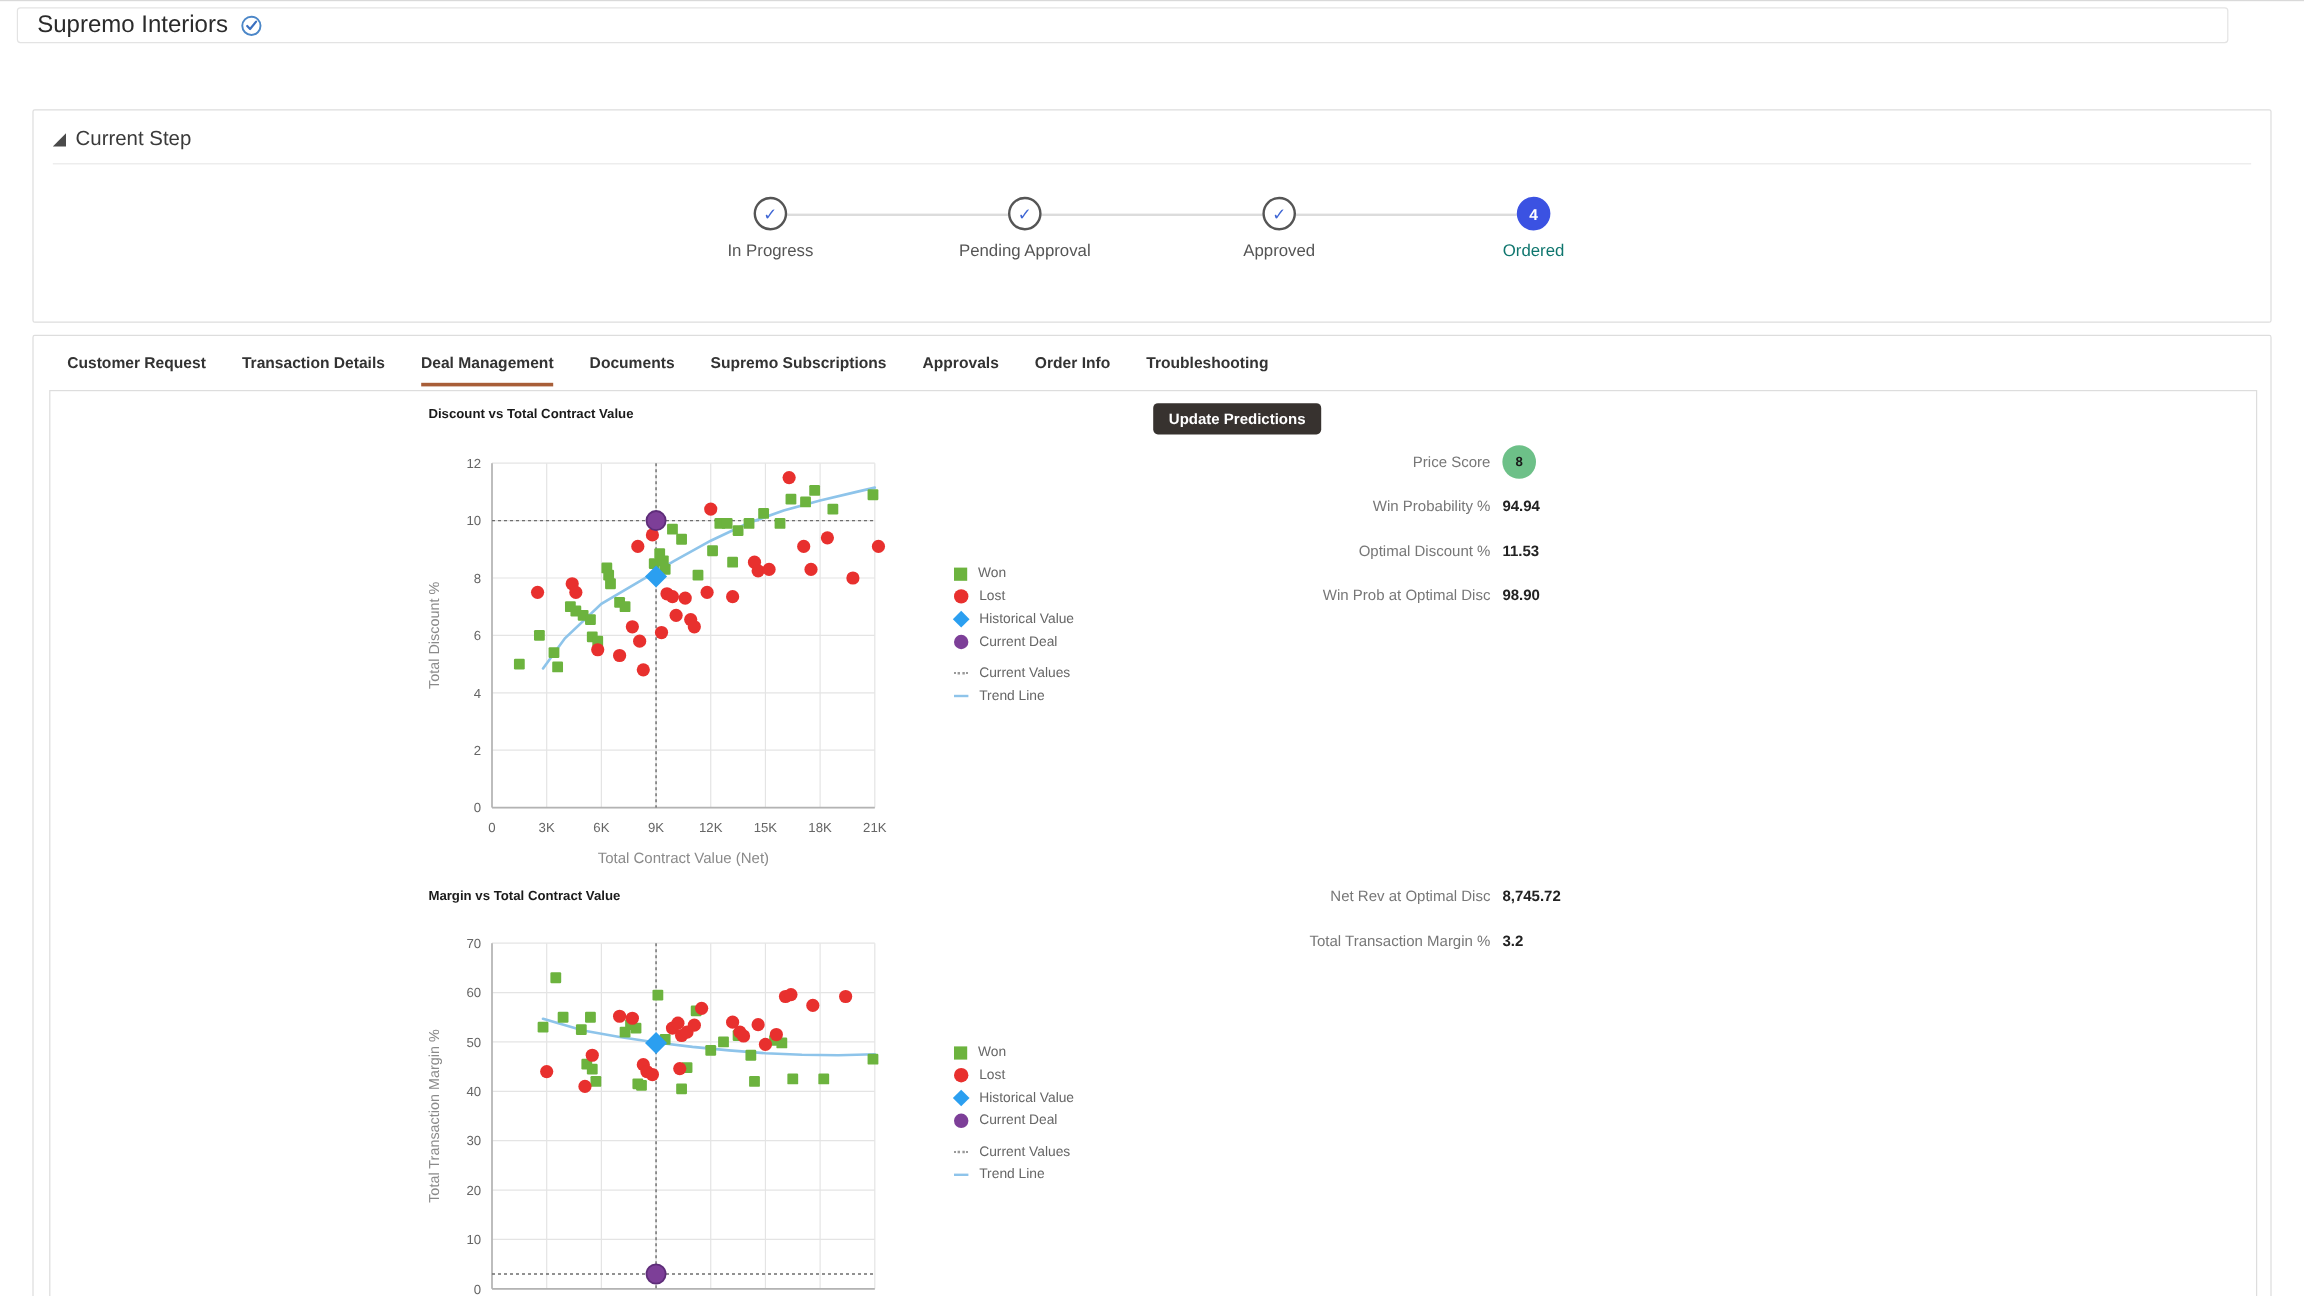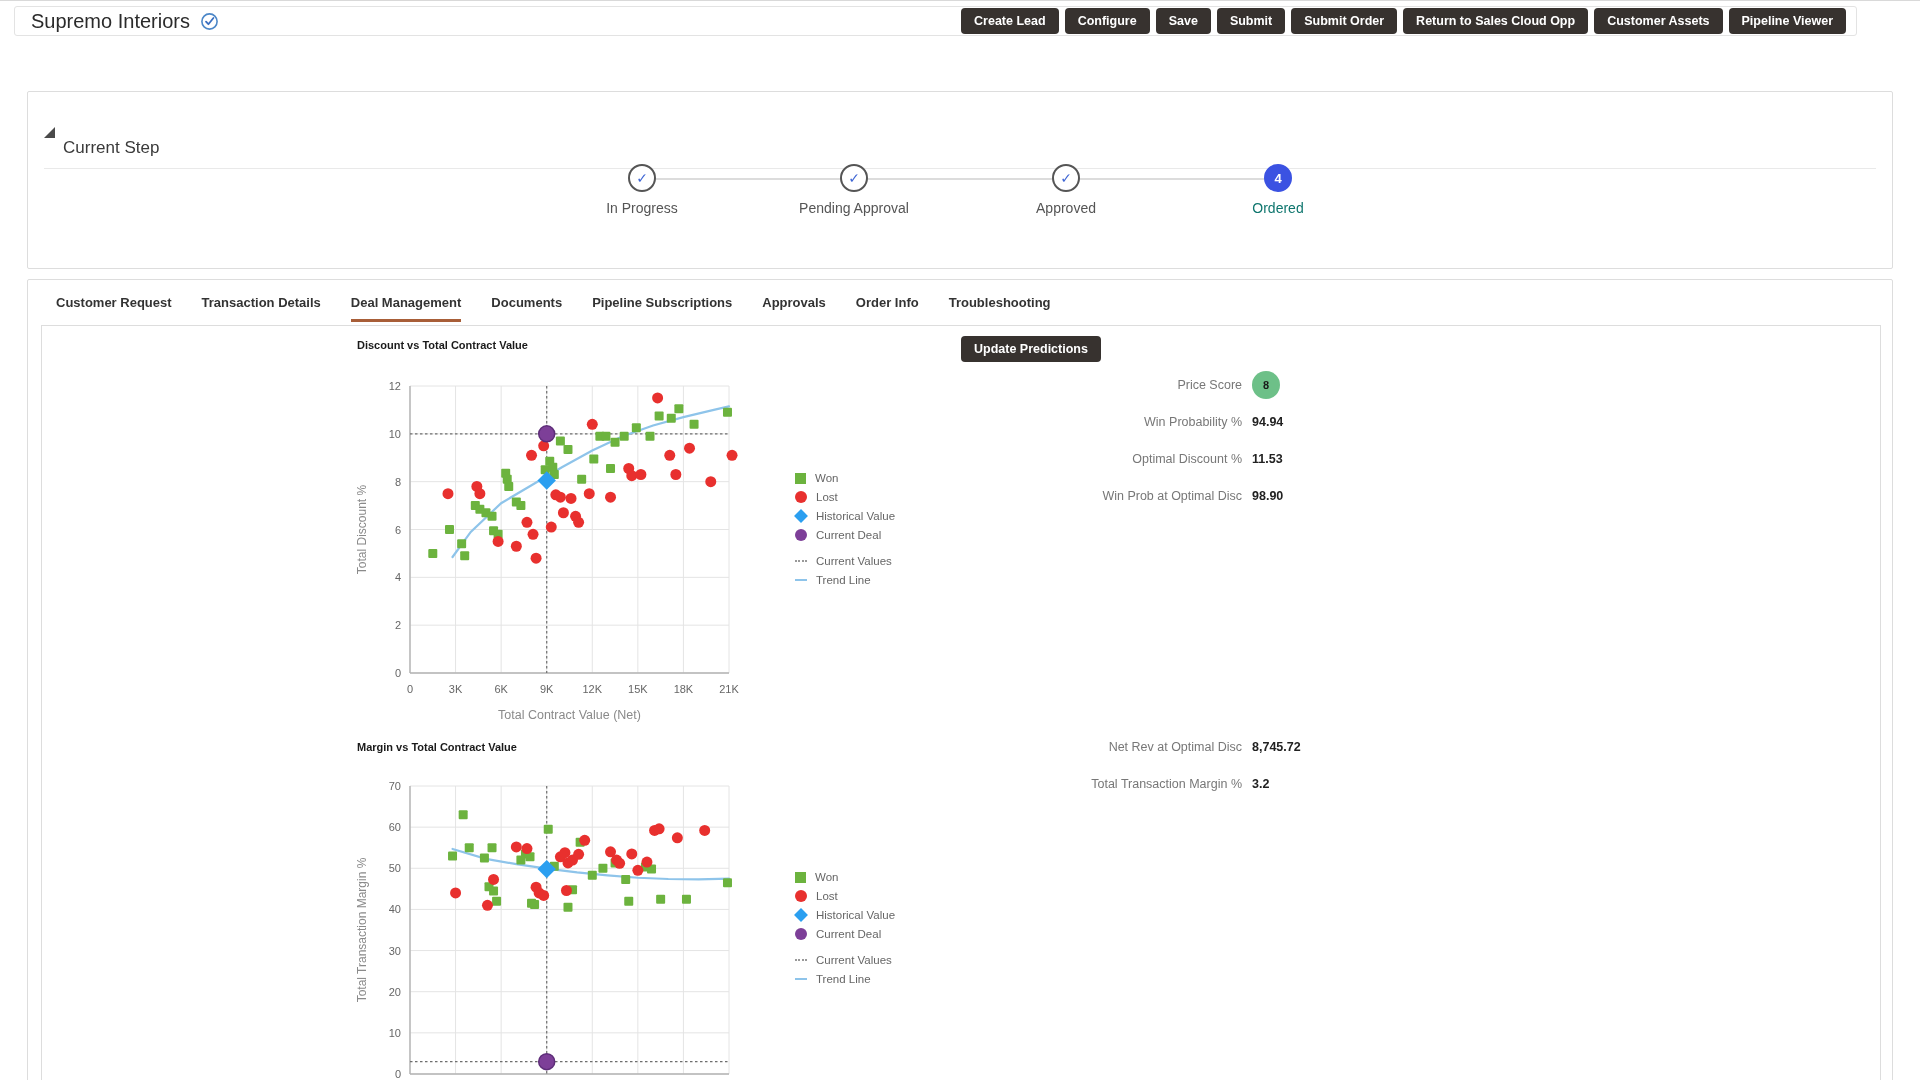--- a/index.html
+++ b/index.html
@@ -15,21 +15,21 @@
   .page-title { font-size:20px; color:#2b2b2b; }
   .btn-row { display:flex; gap:6px; }
   .btn { background:var(--btn-dark); color:#fff; border:none; border-radius:4px;
     font-family:inherit; font-size:12.5px; font-weight:bold; padding:6px 13px; cursor:pointer; white-space:nowrap; }
 
   
   .step-panel { position:absolute; left:27px; top:90px; width:1866px; height:178px;
     background:#fff; border:1px solid #ddd; border-radius:2px; }
   .panel-head { display:flex; align-items:center; gap:8px; padding:14px 16px 0 16px; }
   .tri { width:0; height:0; border-left:11px solid transparent; border-bottom:11px solid #4a4a4a; }
-  .panel-title { font-size:17px; color:#3a3a3a;margin-top:32px; }
+  .panel-title { font-size:17px; color:#3a3a3a; }
   .panel-divider { height:1px; background:#e9e9e9; margin:10px 16px 0 16px; }
 
   .stepper { position:absolute; left:50%; transform:translateX(-50%); top:72px; width:848px; }
   .step-line { position:absolute; left:106px; right:106px; top:14px; height:2px; background:#dcdcdc; }
   .steps { display:flex; position:relative; }
   .step { width:212px; display:flex; flex-direction:column; align-items:center; }
   .step-circle { width:28px; height:28px; border-radius:50%; background:#fff;
     border:2px solid #555; display:flex; align-items:center; justify-content:center;
     font-size:14px; color:var(--check-blue); z-index:1; }
   .step-circle.current { background:var(--accent-blue); border-color:var(--accent-blue);
@@ -79,30 +79,20 @@
 </head>
 <body>
 
 <div class="topbar">
   <div class="title-wrap">
     <span class="page-title">Supremo Interiors</span>
     <svg width="19" height="19" viewBox="0 0 19 19">
       <circle cx="9.5" cy="9.5" r="7.6" fill="none" stroke="#4c87c8" stroke-width="1.6"></circle>
       <path d="M6 9.6 l2.4 2.6 L13.4 6" fill="none" stroke="#3a6fc0" stroke-width="1.8" stroke-linecap="round" stroke-linejoin="round"></path>
     </svg>
-  </div>
-  <div class="btn-row">
-    <button class="btn">Create Lead</button>
-    <button class="btn">Configure</button>
-    <button class="btn">Save</button>
-    <button class="btn">Submit</button>
-    <button class="btn">Submit Order</button>
-    <button class="btn">Return to Sales Cloud Opp</button>
-    <button class="btn">Customer Assets</button>
-    <button class="btn">Pipeline Viewer</button>
   </div>
 </div>
 
 <div class="step-panel">
   <div class="panel-head">
     <span class="tri"></span>
     <span class="panel-title">Current Step</span>
   </div>
   <div class="panel-divider"></div>
   <div class="stepper">
@@ -127,21 +117,21 @@
     </div>
   </div>
 </div>
 
 <div class="main-panel">
   <div class="tabs">
     <div class="tab">Customer Request</div>
     <div class="tab">Transaction Details</div>
     <div class="tab active">Deal Management</div>
     <div class="tab">Documents</div>
-    <div class="tab">Pipeline Subscriptions</div>
+    <div class="tab">Supremo Subscriptions</div>
     <div class="tab">Approvals</div>
     <div class="tab">Order Info</div>
     <div class="tab">Troubleshooting</div>
   </div>
 
   <div class="content">
 
     <div class="chart-title" style="left:315px; top:13px;">Discount vs Total Contract Value</div>
     <div class="chart-box" style="left:298px; top:32px;" id="chart0"><svg width="440" height="377" viewBox="0 0 440 377">
           <line x1="70" x2="70" y1="28" y2="315" stroke="#e4e4e4" stroke-width="1"></line>

